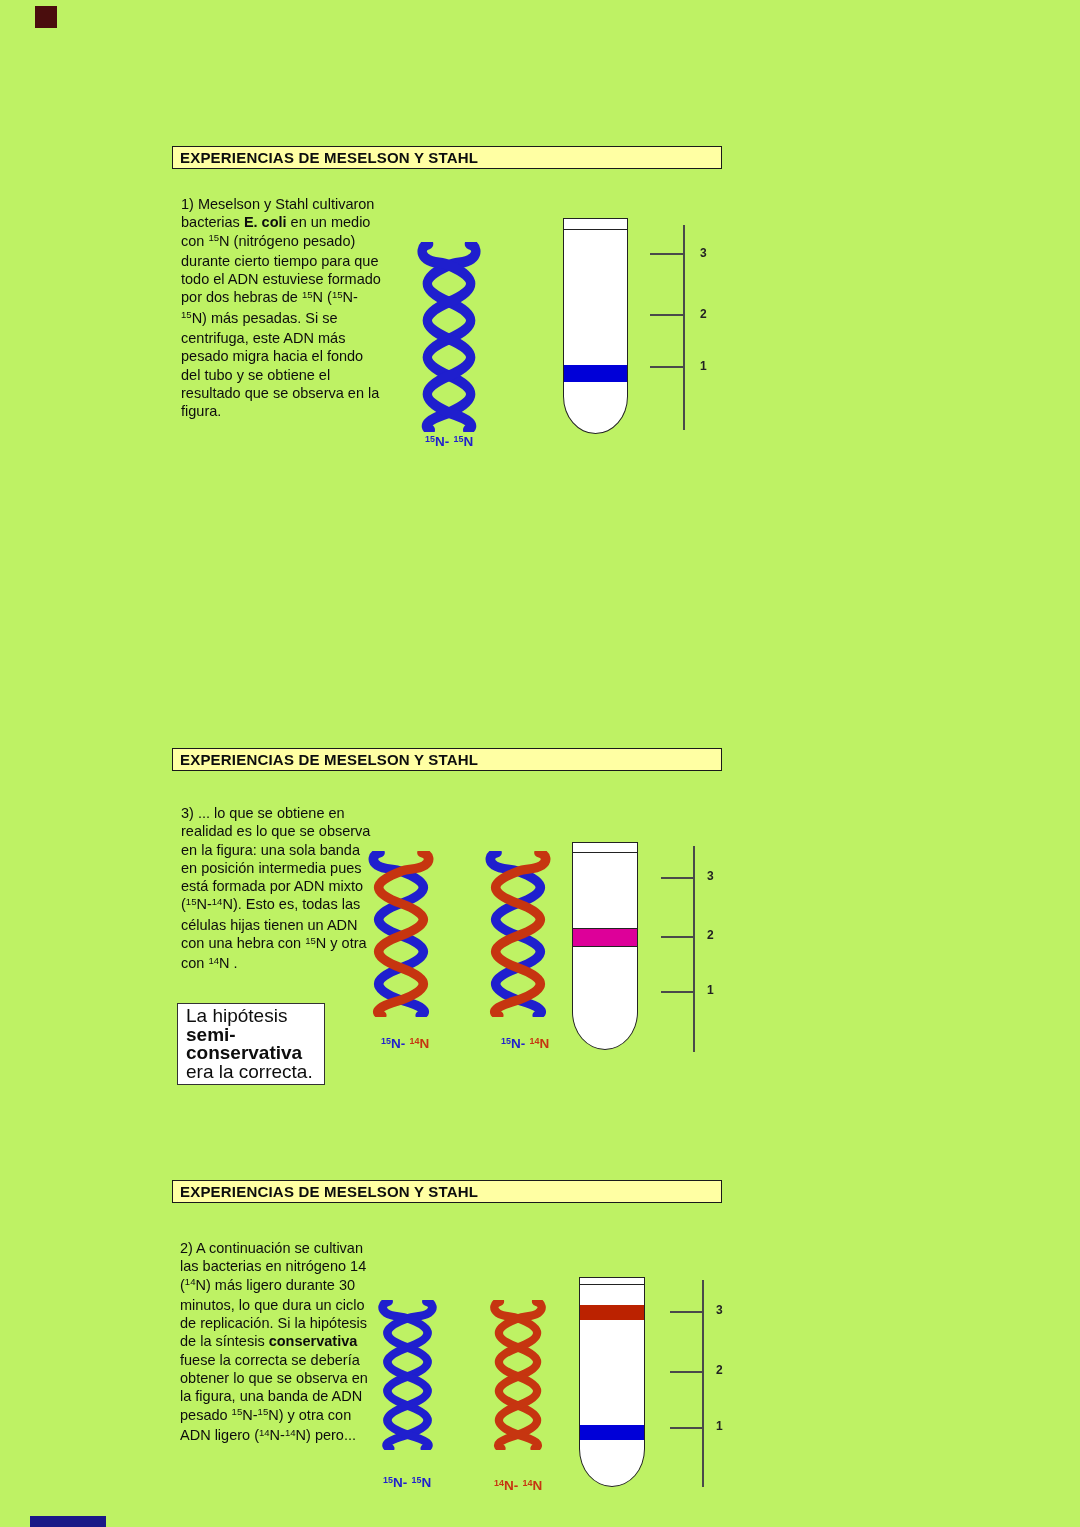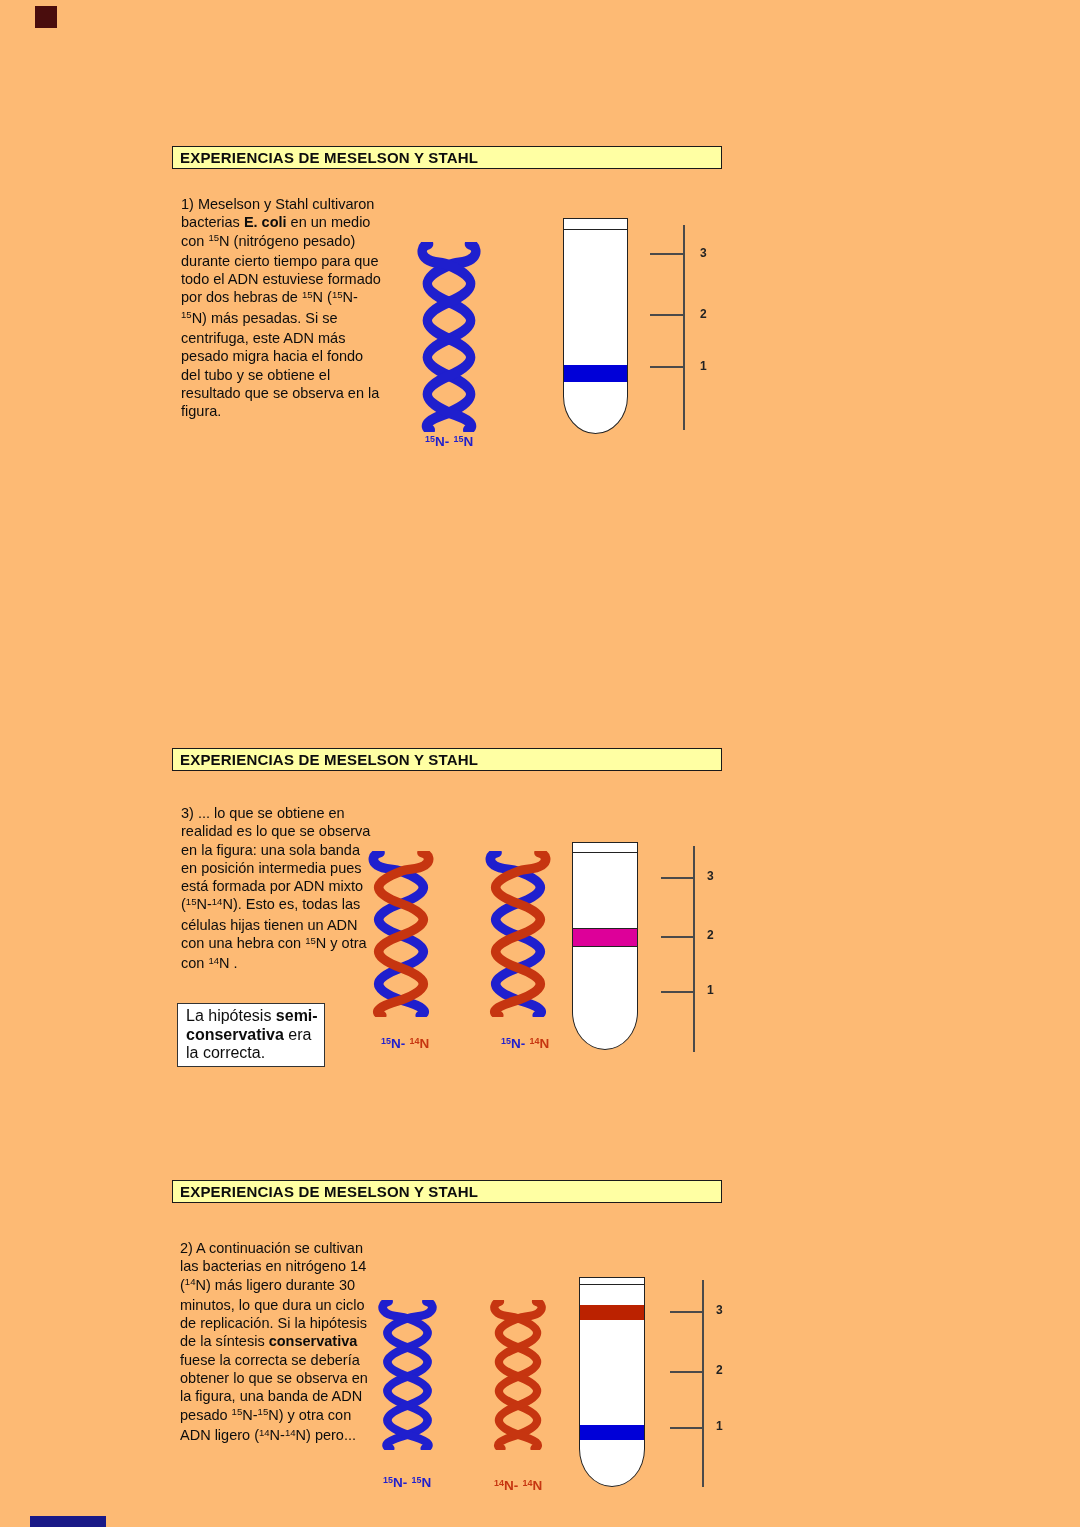--- a/index.html
+++ b/index.html
@@ -1,32 +1,32 @@
 <!DOCTYPE html>
 <html><head>
 <meta charset="utf-8">
 <style>
   html,body{margin:0;padding:0;background:#ffffff;}
   #canvas{
-    position:relative;width:1080px;height:1527px;background:#fdba74;
+    position:relative;width:1080px;height:1527px;background:#bef264;
     font-family:"Liberation Sans","DejaVu Sans",sans-serif;color:#111;overflow:hidden;
   }
   .title-bar{
     position:absolute;left:172px;width:550px;height:23px;
     border:1.6px solid #1a1a1a;box-sizing:border-box;
     font-size:15px;font-weight:bold;line-height:21px;padding-left:7px;
     letter-spacing:0.2px;color:#0d0d0d;
   }
   .para{
     position:absolute;font-size:14.5px;line-height:18.3px;color:#0d0d0d;
   }
   .sup{font-size:0.66em;position:relative;top:-0.45em;letter-spacing:0;}
   .note-box{
     position:absolute;border:1.6px solid #333;box-sizing:border-box;
-    font-size:16px;line-height:18.6px;padding:3px 6px 3px 8px;color:#0d0d0d;background:#fff;
+    font-size:19px;line-height:18.6px;padding:3px 6px 3px 8px;color:#0d0d0d;background:#fff;
   }
   .helix{position:absolute;}
   .helix svg{display:block;}
   .helix-label{
     position:absolute;font-size:13.5px;font-weight:bold;white-space:nowrap;letter-spacing:0.2px;
   }
   .tube{
     position:absolute;border:1.6px solid #222;box-sizing:border-box;background:#fff;
     border-radius:0 0 33px 33px / 0 0 38px 38px;
   }

